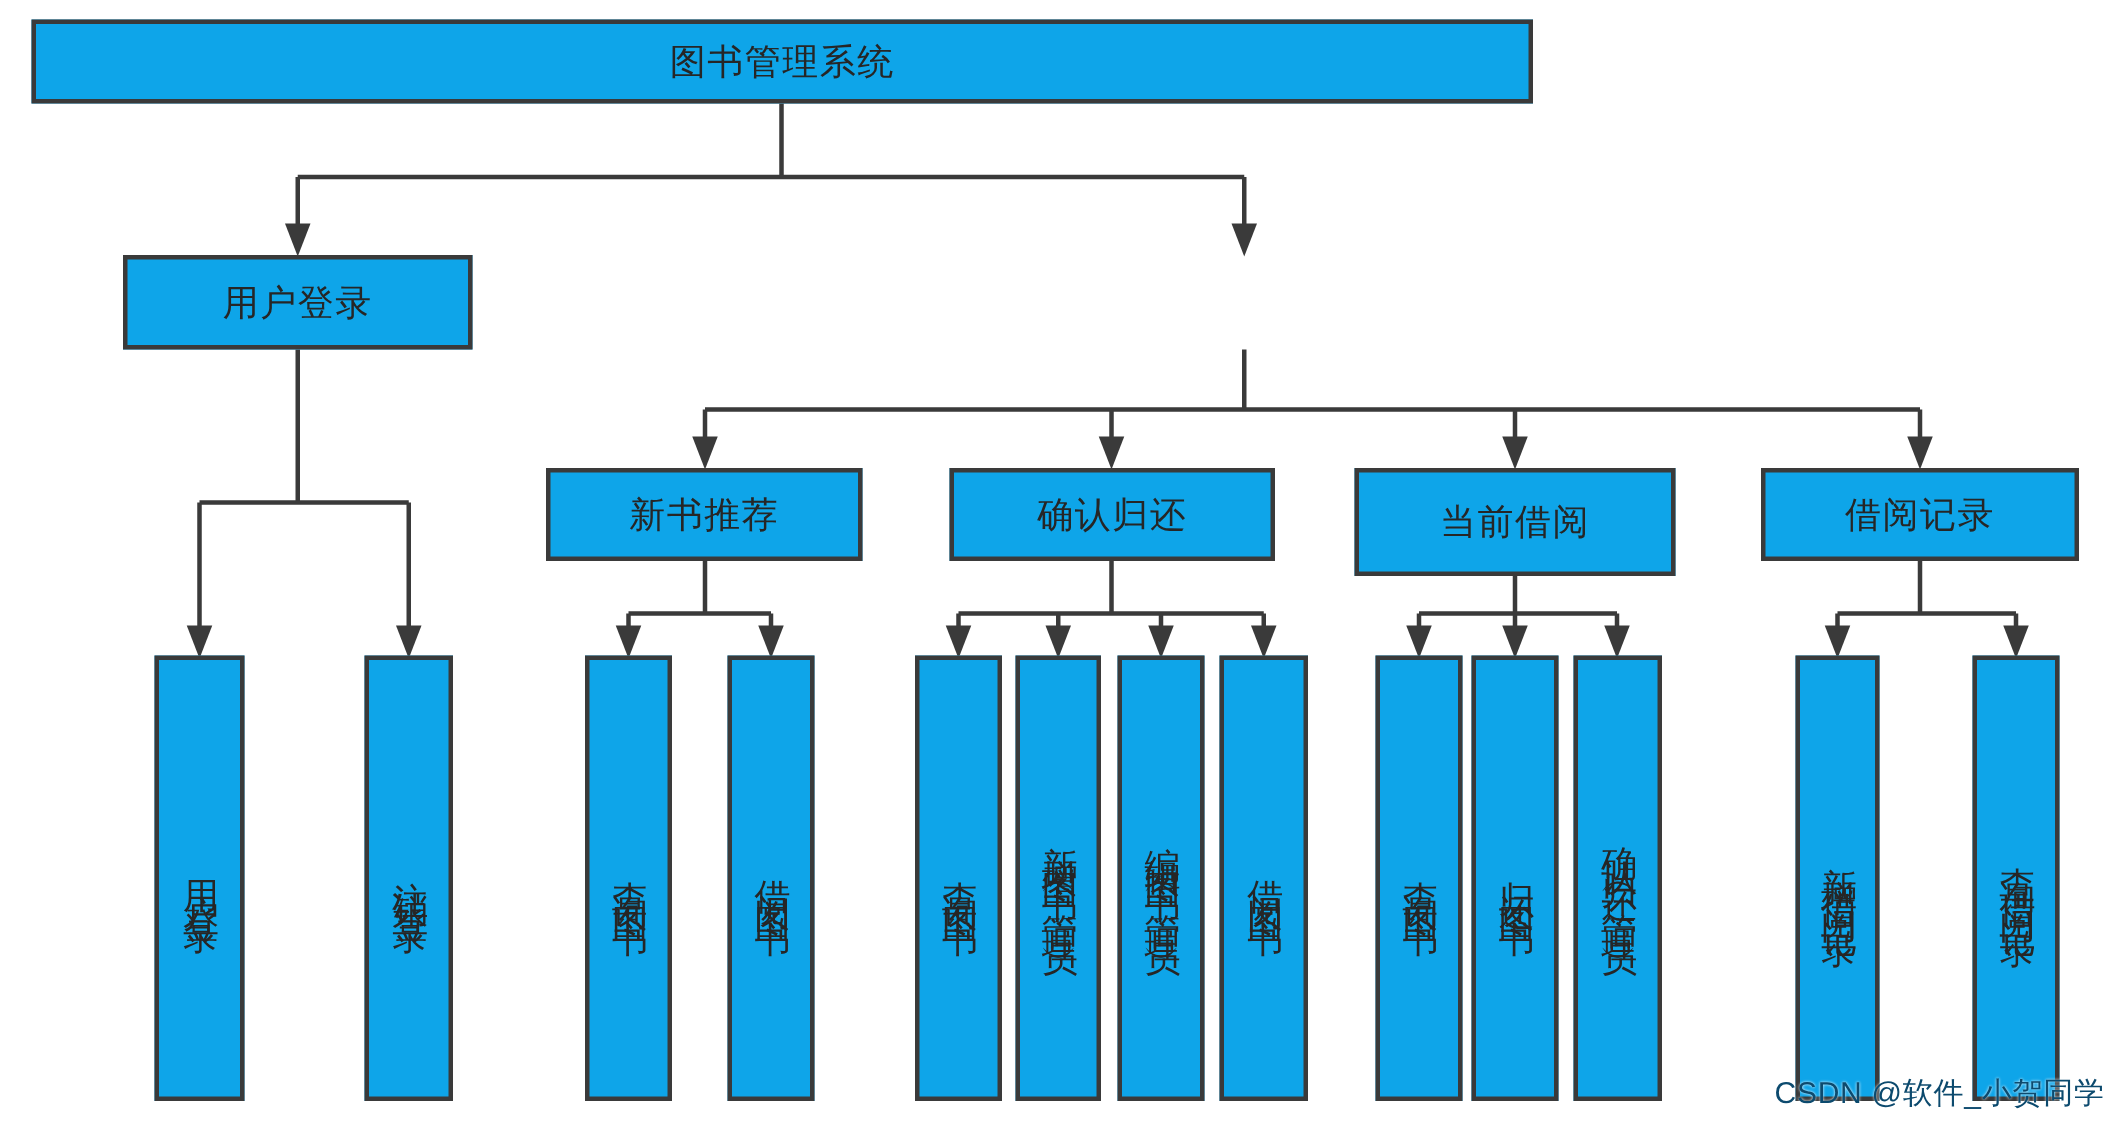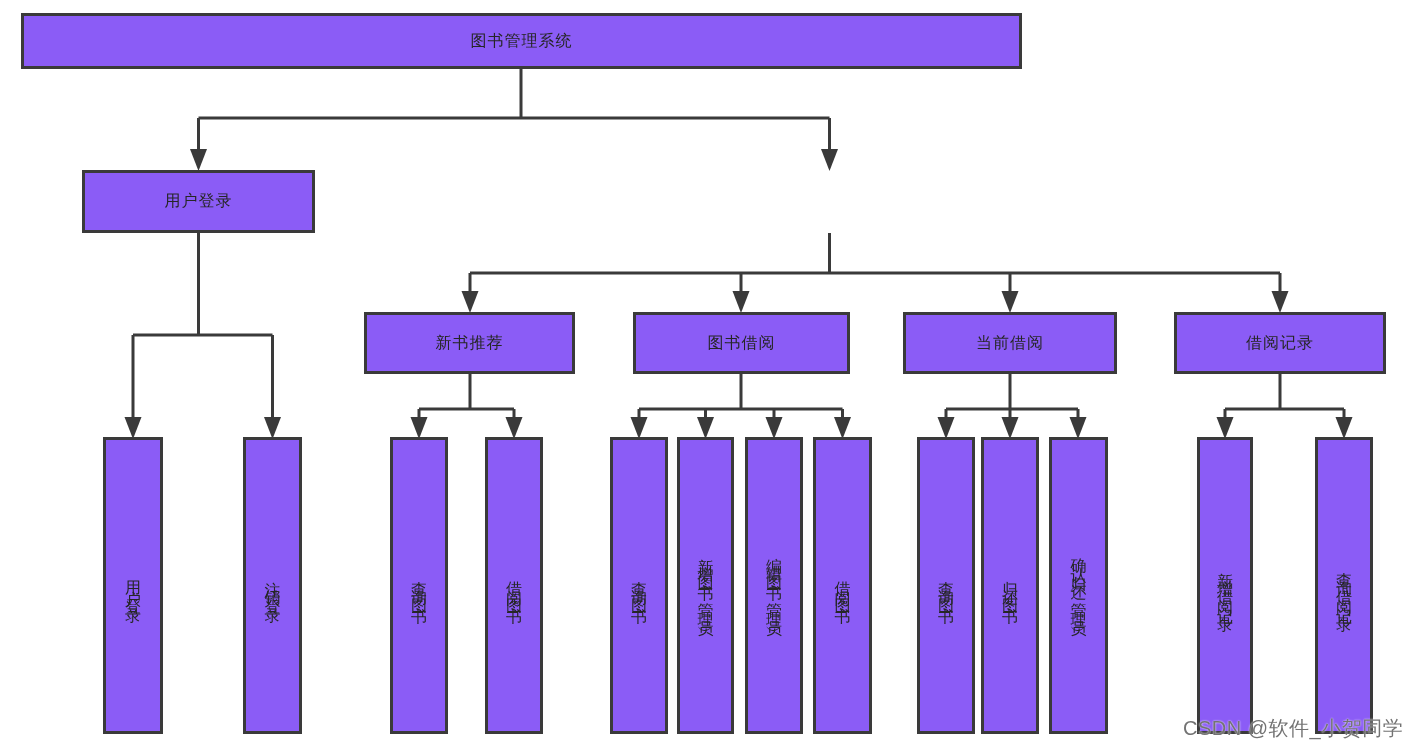--- a/index.html
+++ b/index.html
@@ -19,41 +19,41 @@
     position: absolute;
     left: 0; top: 0;
     width: 1405px;
     height: 747px;
     z-index: 1;
   }
   .node {
     position: absolute;
     box-sizing: border-box;
     border: 3px solid #3a3a3a;
-    background: #8b5cf6;
+    background: #0ea5e9;
     display: flex;
     align-items: center;
     justify-content: center;
     color: #262626;
-    font-size: 16px;
+    font-size: 24px;
     z-index: 2;
     letter-spacing: 1px;
   }
   .node.vert span {
     writing-mode: vertical-rl;
     text-orientation: mixed;
     line-height: 1;
     letter-spacing: 9px;
   }
   .watermark {
     position: absolute;
     top: 715px;
     left: 1183px;
     font-size: 20px;
-    color: #737373;
+    color: #0c4a6e;
     text-shadow: 0 0 2px #ffffff;
     white-space: nowrap;
     z-index: 5;
     letter-spacing: 0.5px;
   }
 </style>
 </head>
 <body>
 
 <div class="stage">
@@ -103,23 +103,23 @@
   </div>
 
   <div class="node" style="left:82px; top:170px; width:233px; height:63px;">
     <span>用户登录</span>
   </div>
 
   <div class="node" style="left:364px; top:312px; width:211px; height:62px;">
     <span>新书推荐</span>
   </div>
   <div class="node" style="left:633px; top:312px; width:217px; height:62px;">
-    <span>图书借阅</span>
+    <span>确认归还</span>
   </div>
-  <div class="node" style="left:903px; top:312px; width:214px; height:62px;">
+  <div class="node" style="left:903px; top:312px; width:214px; height:72px;">
     <span>当前借阅</span>
   </div>
   <div class="node" style="left:1174px; top:312px; width:212px; height:62px;text-align:center;">
     <span>借阅记录</span>
   </div>
 
   <div class="node vert" style="left:103px; top:437px; width:60px; height:297px;">
     <span>用户登录</span>
   </div>
   <div class="node vert" style="left:243px; top:437px; width:59px; height:297px;">

